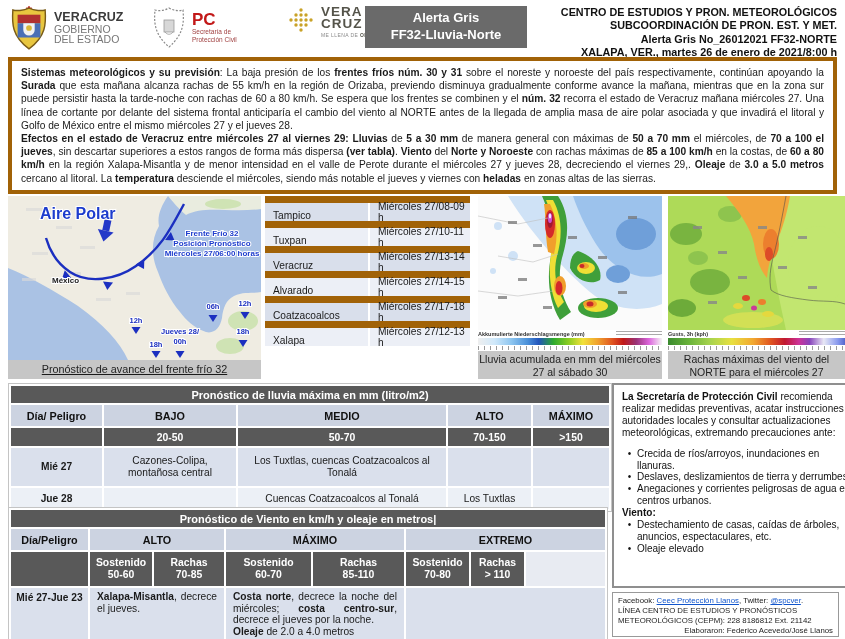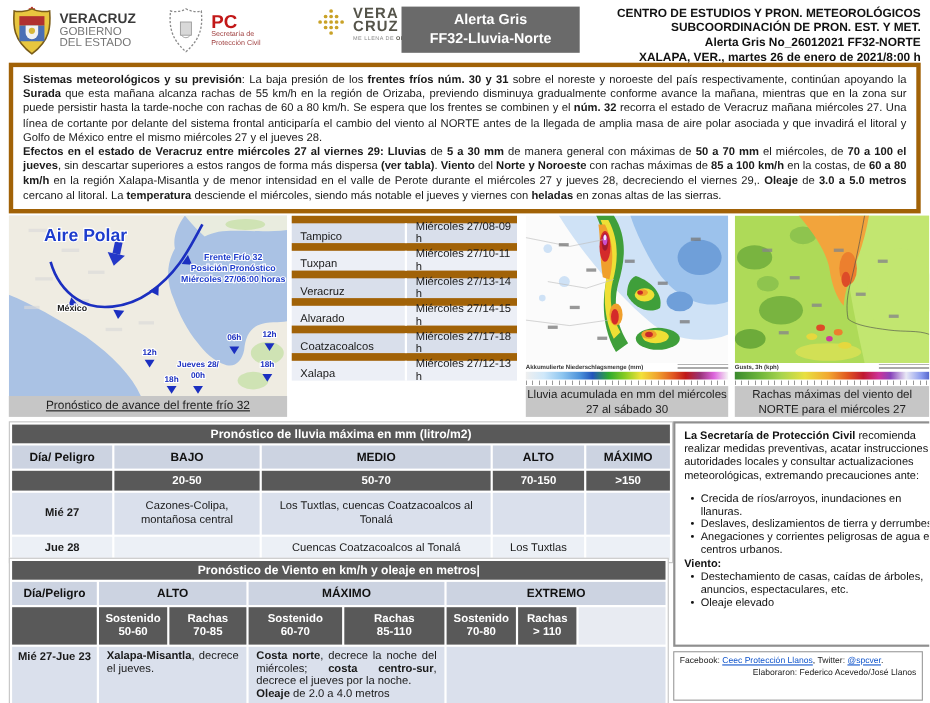--- a/index.html
+++ b/index.html
@@ -480,16 +480,17 @@
     <div class="li">
         <span class="dot">•</span>
         <span class="it">Oleaje elevado</span>
       </div>
   </aside>
 
   <div class="foot">
     <div>
       <span>Facebook: </span><a>Ceec Protección Llanos</a><span>, Twitter: </span><a>@spcver</a><span>.</span>
     </div>
+    <div>LÍNEA CENTRO DE ESTUDIOS Y PRONÓSTICOS METEOROLÓGICOS (CEPM):  228 8186812 Ext. 21142</div>
     <div class="fl3">Elaboraron: Federico Acevedo/José Llanos</div>
   </div>
 
 </div>
 
 </body></html>

